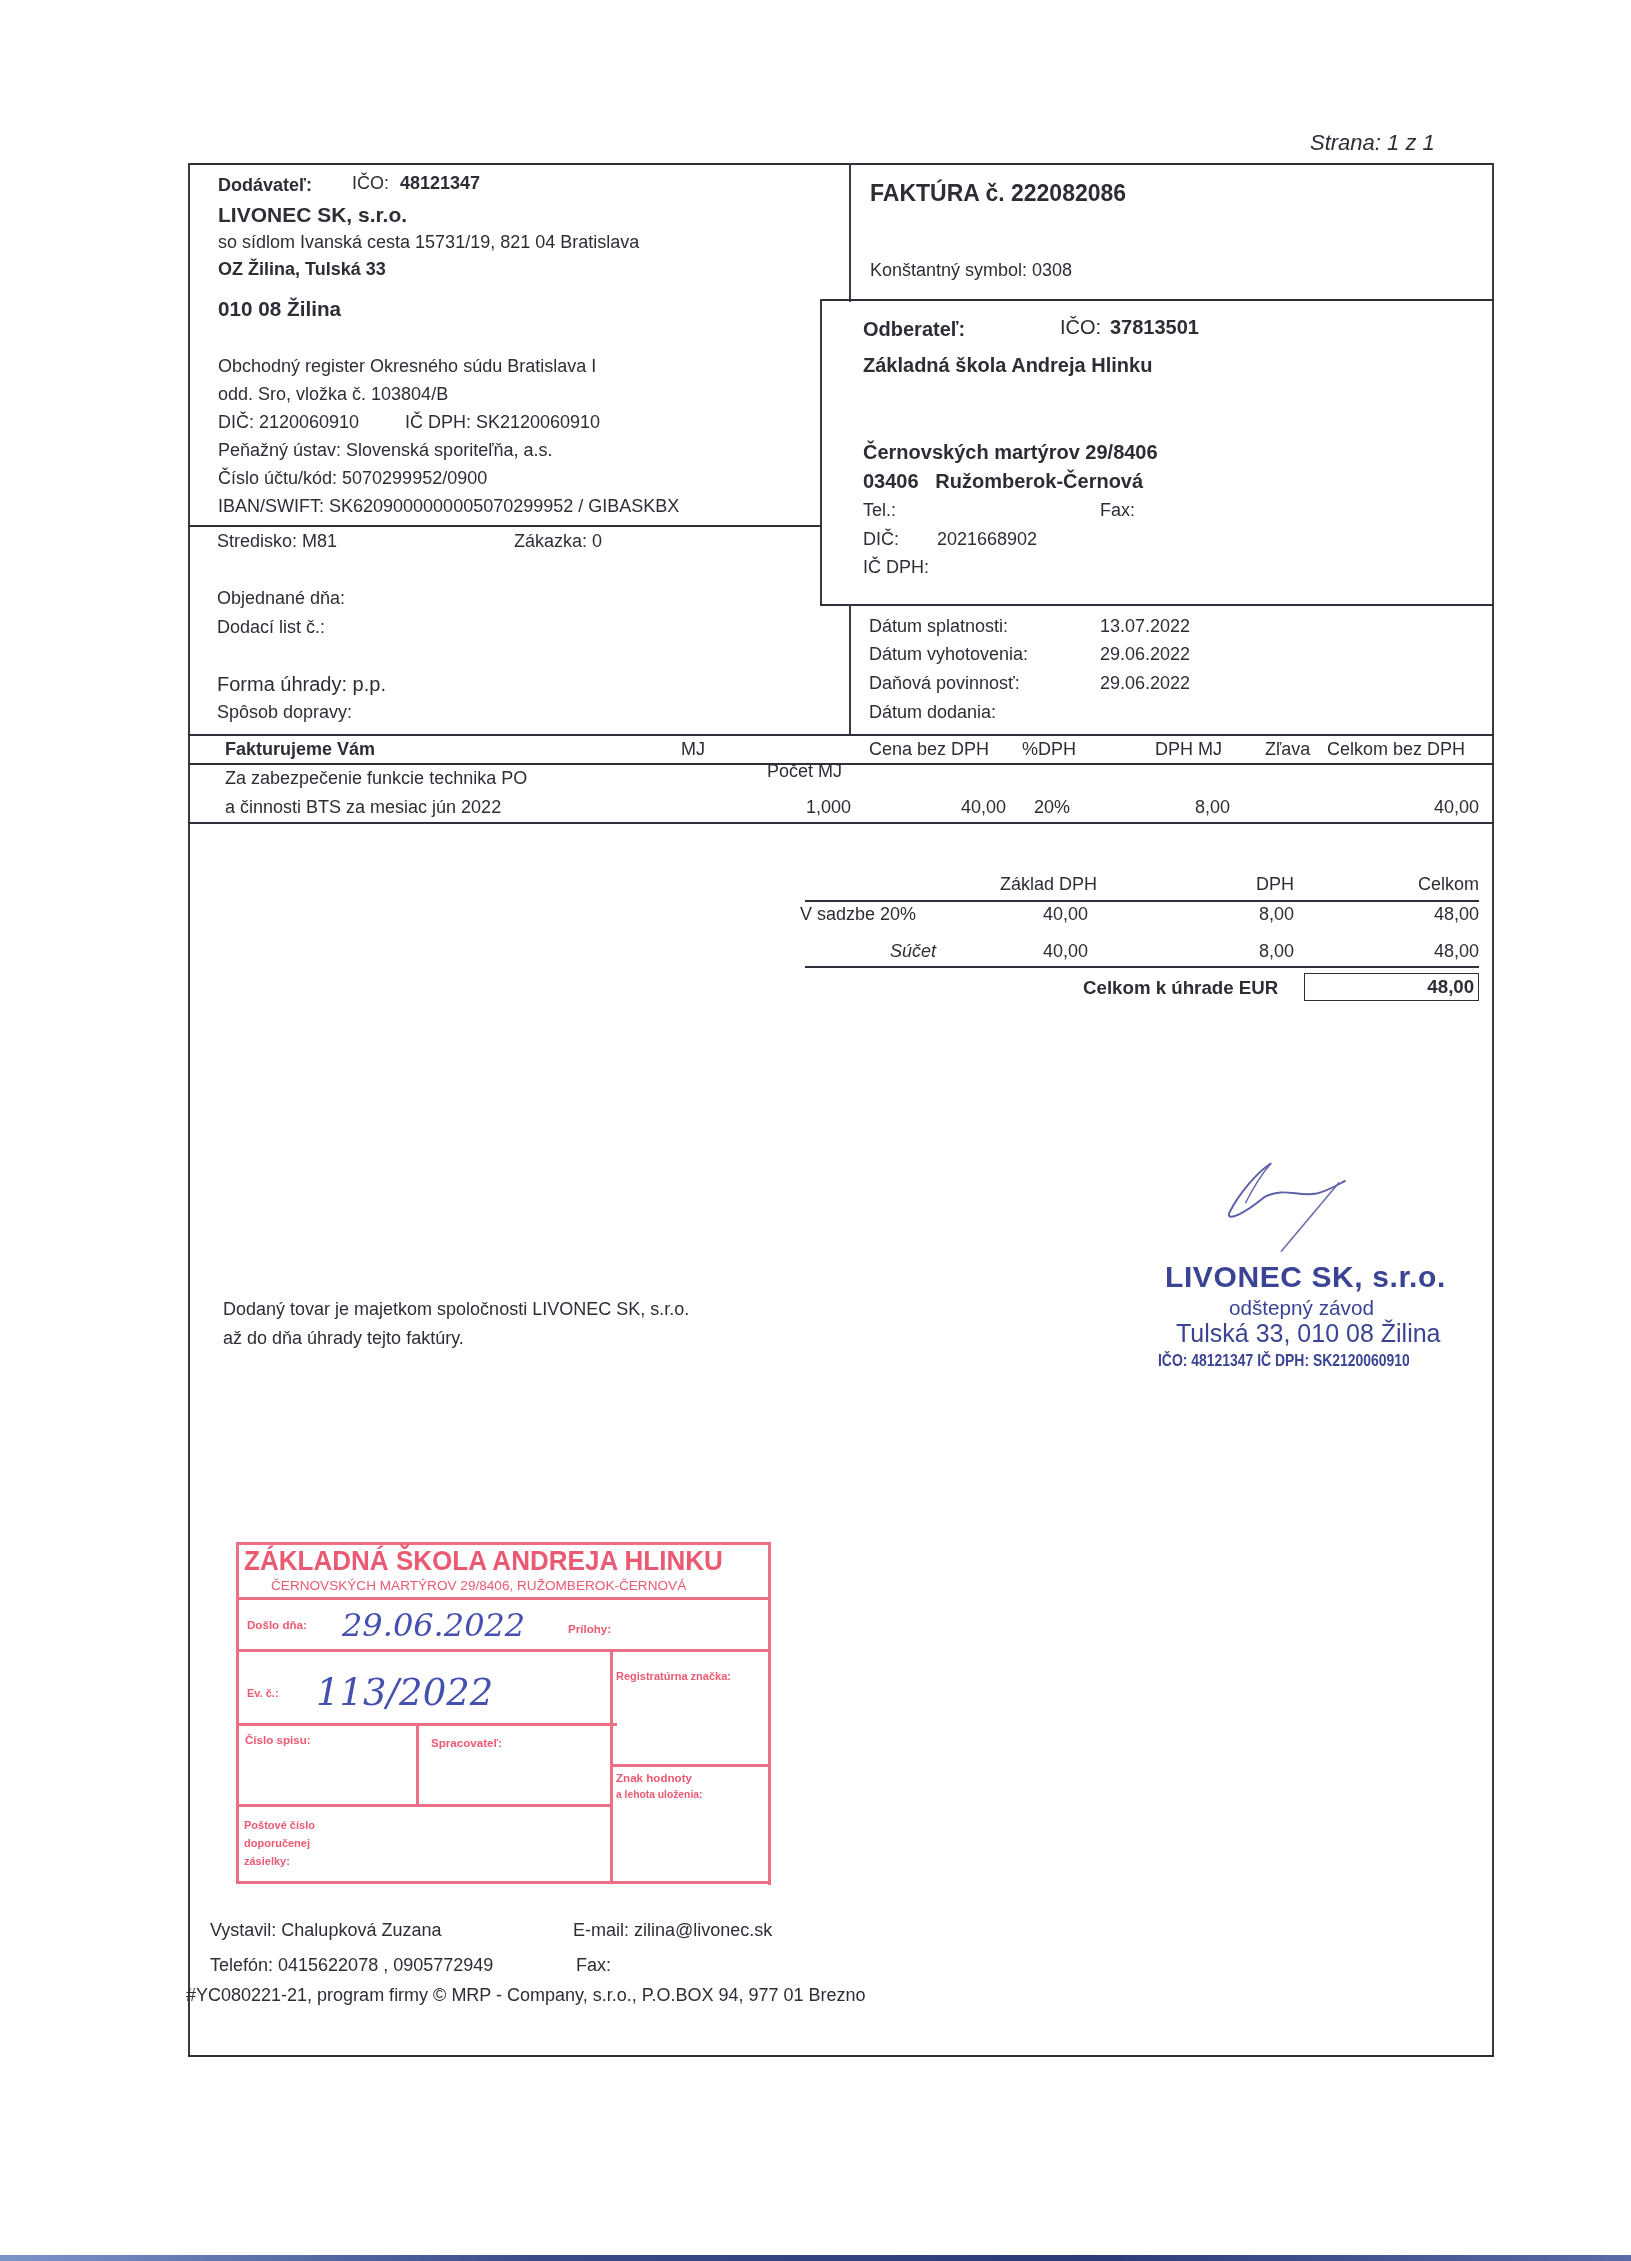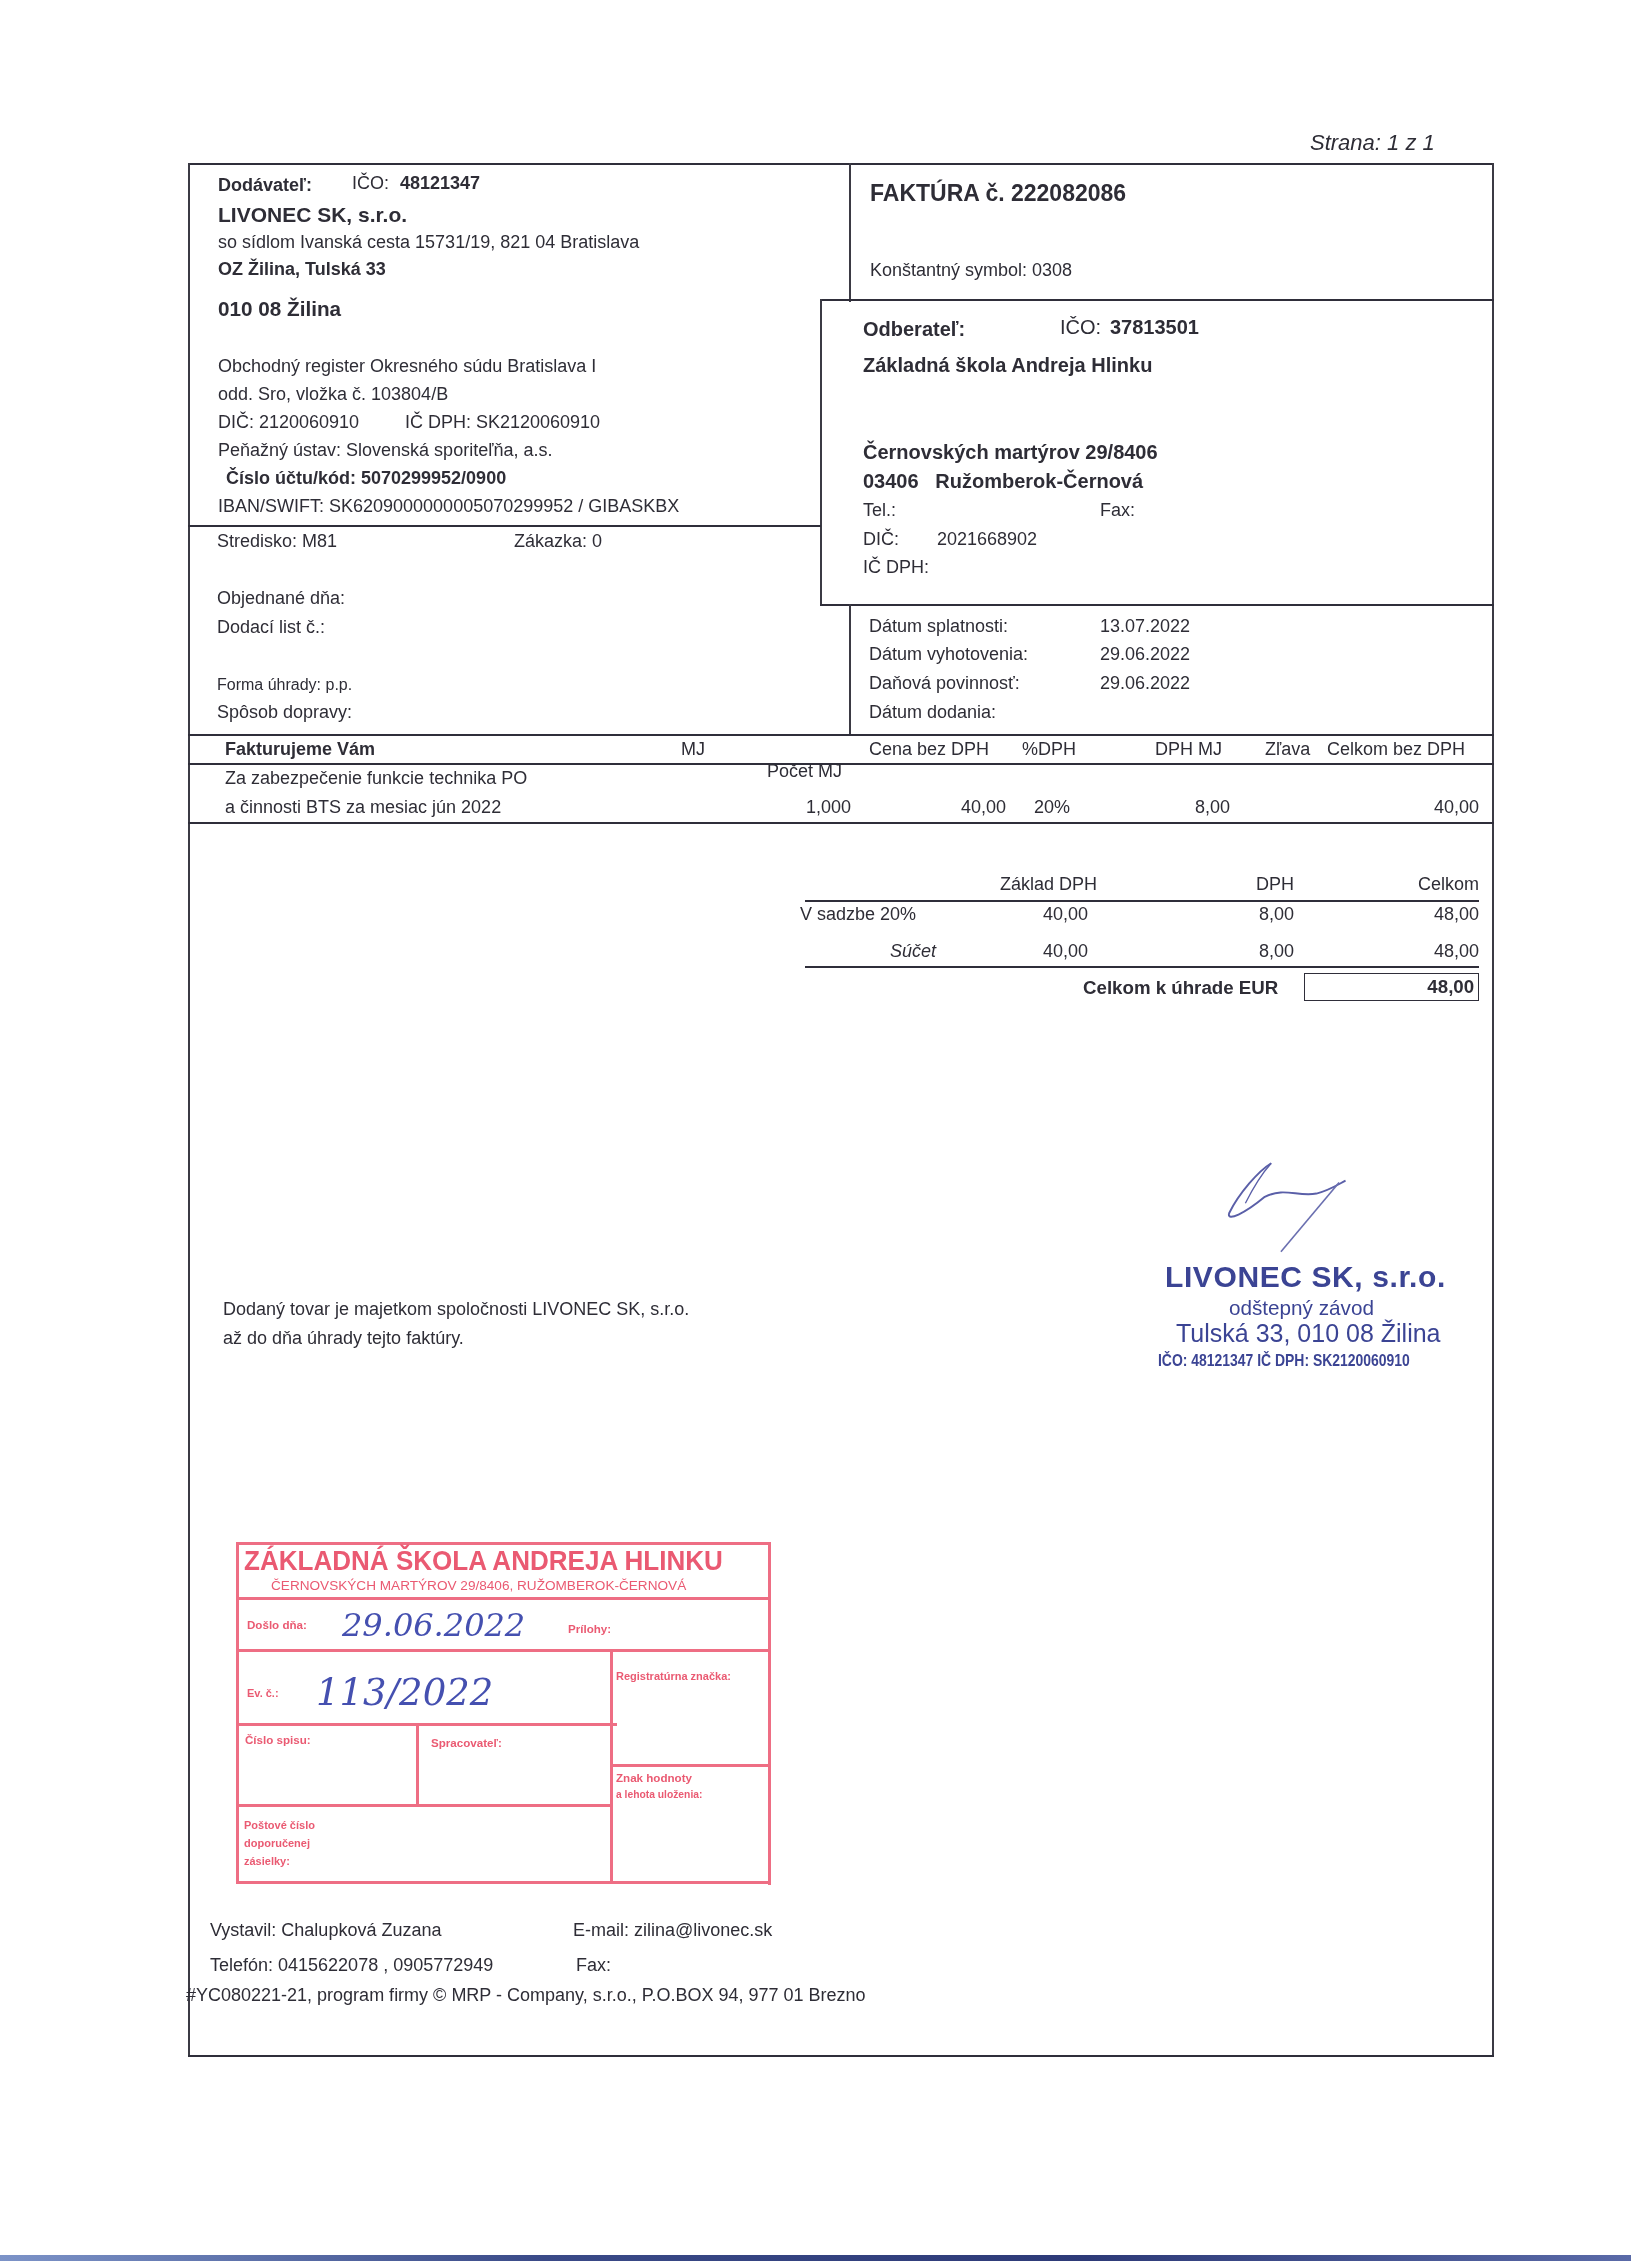--- a/index.html
+++ b/index.html
@@ -54,21 +54,21 @@
   <div class="abs t b" style="left:400px;top:172px;font-size:18px;">48121347</div>
   <div class="abs t b" style="left:218px;top:203px;font-size:21px;">LIVONEC SK, s.r.o.</div>
   <div class="abs t" style="left:218px;top:231px;font-size:18px;">so sídlom Ivanská cesta 15731/19, 821 04 Bratislava</div>
   <div class="abs t b" style="left:218px;top:258px;font-size:18px;">OZ Žilina, Tulská 33</div>
   <div class="abs t b" style="left:218px;top:297px;font-size:20.7px;">010 08 Žilina</div>
   <div class="abs t" style="left:218px;top:355px;font-size:18px;">Obchodný register Okresného súdu Bratislava I</div>
   <div class="abs t" style="left:218px;top:383px;font-size:18px;">odd. Sro, vložka č. 103804/B</div>
   <div class="abs t" style="left:218px;top:411px;font-size:18px;">DIČ: 2120060910</div>
   <div class="abs t" style="left:405px;top:411px;font-size:18px;">IČ DPH: SK2120060910</div>
   <div class="abs t" style="left:218px;top:439px;font-size:18px;">Peňažný ústav: Slovenská sporiteľňa, a.s.</div>
-  <div class="abs t" style="left:226px;top:467px;font-size:18px;font-weight:bold;">Číslo účtu/kód: 5070299952/0900</div>
+  <div class="abs t" style="left:218px;top:467px;font-size:18px;">Číslo účtu/kód: 5070299952/0900</div>
   <div class="abs t" style="left:218px;top:495px;font-size:18px;">IBAN/SWIFT: SK6209000000005070299952 / GIBASKBX</div>
 </section>
 
 <section>
   <div class="abs t b" style="left:870px;top:182px;font-size:23px;">FAKTÚRA č. 222082086</div>
   <div class="abs t" style="left:870px;top:259px;font-size:18px;">Konštantný symbol: 0308</div>
 </section>
 
 <section>
   <div class="abs t b" style="left:863px;top:318px;font-size:20px;">Odberateľ:</div>
@@ -82,21 +82,21 @@
   <div class="abs t" style="left:863px;top:528px;font-size:18px;">DIČ:</div>
   <div class="abs t" style="left:937px;top:528px;font-size:18px;">2021668902</div>
   <div class="abs t" style="left:863px;top:556px;font-size:18px;">IČ DPH:</div>
 </section>
 
 <section>
   <div class="abs t" style="left:217px;top:530px;font-size:18px;">Stredisko: M81</div>
   <div class="abs t" style="left:514px;top:530px;font-size:18px;">Zákazka: 0</div>
   <div class="abs t" style="left:217px;top:587px;font-size:18px;">Objednané dňa:</div>
   <div class="abs t" style="left:217px;top:616px;font-size:18px;">Dodací list č.:</div>
-  <div class="abs t" style="left:217px;top:673px;font-size:16px;">Forma úhrady: p.p.</div>
+  <div class="abs t" style="left:217px;top:673px;font-size:20px;">Forma úhrady: p.p.</div>
   <div class="abs t" style="left:217px;top:701px;font-size:18px;">Spôsob dopravy:</div>
 </section>
 
 <section>
   <div class="abs t" style="left:869px;top:615px;font-size:18px;">Dátum splatnosti:</div>
   <div class="abs t" style="left:1100px;top:615px;font-size:18px;">13.07.2022</div>
   <div class="abs t" style="left:869px;top:643px;font-size:18px;">Dátum vyhotovenia:</div>
   <div class="abs t" style="left:1100px;top:643px;font-size:18px;">29.06.2022</div>
   <div class="abs t" style="left:869px;top:672px;font-size:18px;">Daňová povinnosť:</div>
   <div class="abs t" style="left:1100px;top:672px;font-size:18px;">29.06.2022</div>

